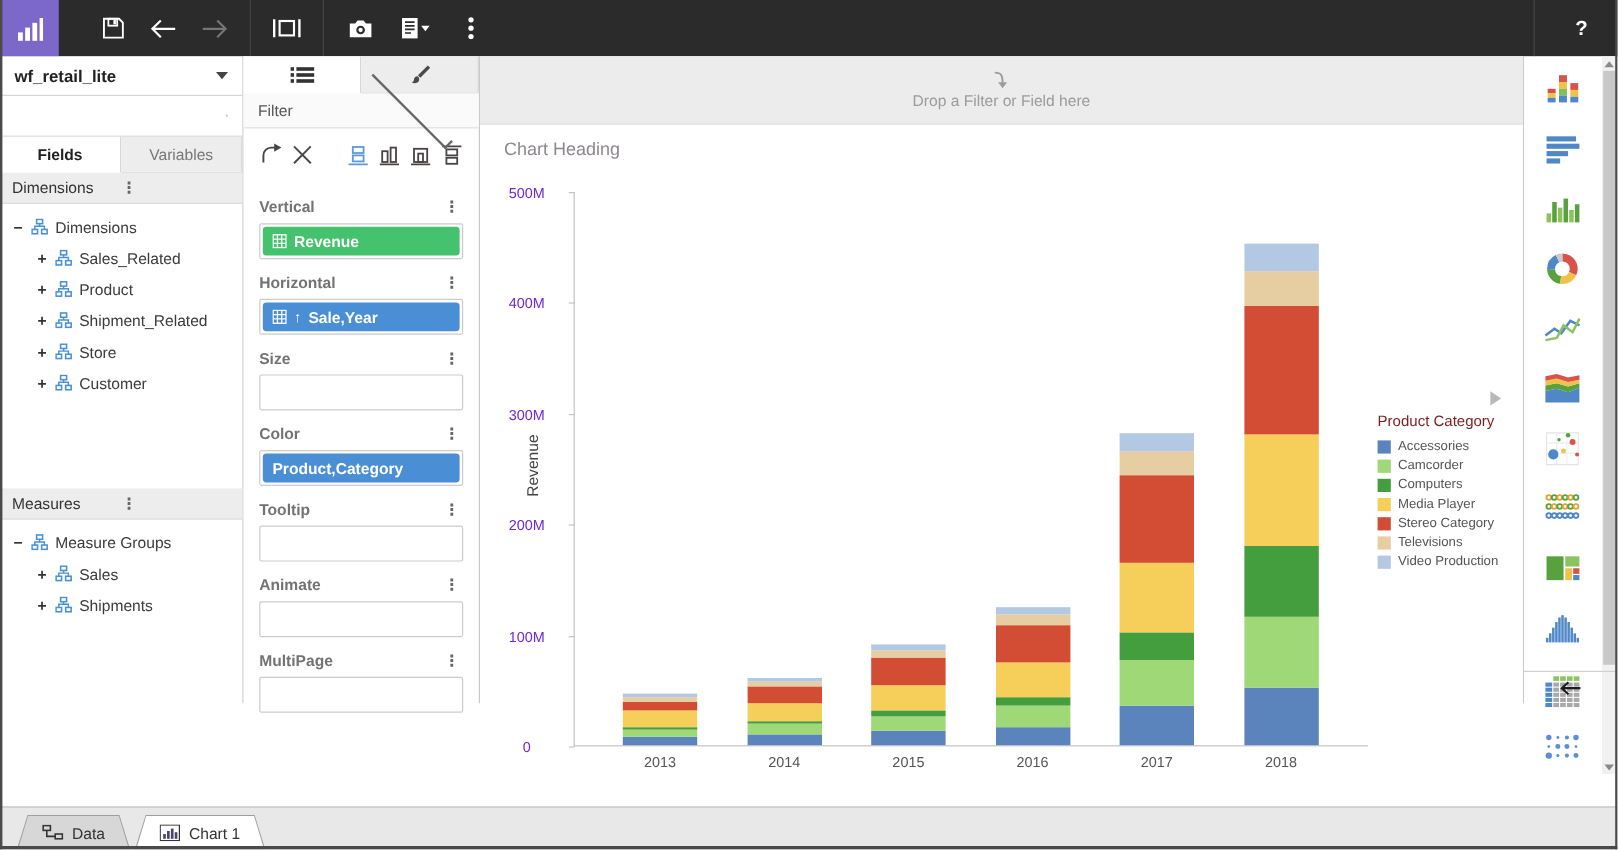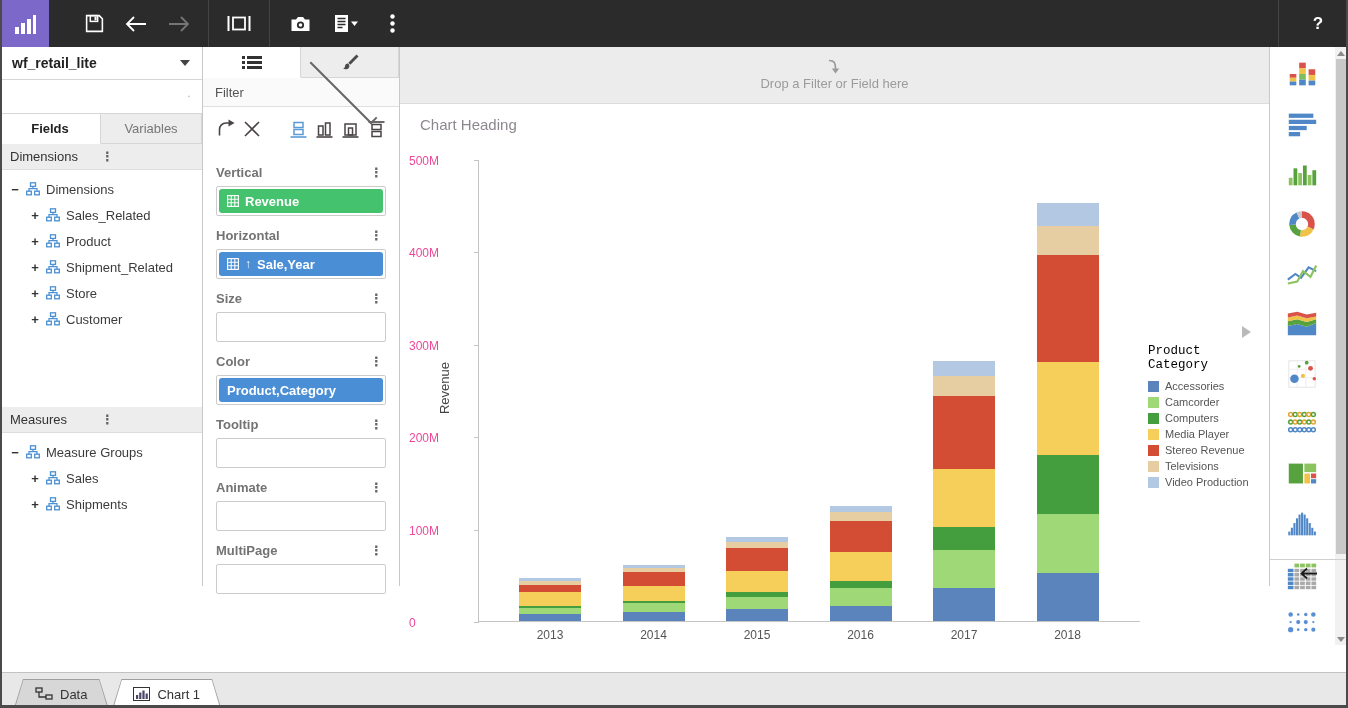--- a/index.html
+++ b/index.html
@@ -57,28 +57,28 @@
   .well-box { margin-top:6px; border:1px solid #ccc; border-radius:2px; min-height:30px; padding:2px; background:#fff; }
   .pill { height:24px; border-radius:3px; display:flex; align-items:center; padding:0 8px; color:#fff; font-size:13px; font-weight:bold; gap:6px; cursor:grab; }
   .pill .sort { font-size:12px; font-weight:normal; }
 
   
   .filter-bar { height:57px; background:#ececec; border-bottom:1px solid #dcdcdc; display:flex; flex-direction:column; align-items:center; justify-content:center; gap:2px; }
   .filter-bar .txt { color:#9b9b9b; font-size:13px; }
   .canvas { position:relative; height:567px; background:#fff; }
   .chart-heading { position:absolute; left:20px; top:12px; font-size:15px; color:#8f8790; }
   .plot { position:absolute; left:78px; top:56px; width:662px; height:462px; border-left:1px solid #c4c4c4; border-bottom:1px solid #c4c4c4; }
-  .ytick { position:absolute; right:calc(100% + 10px); width:60px; text-align:left; font-size:12px; color:#ec4899; transform:translateY(-6px); }
+  .ytick { position:absolute; right:calc(100% + 10px); width:60px; text-align:center; font-size:12px; color:#6d28d9; transform:translateY(-6px); }
   .ytickmark { position:absolute; left:-5px; width:5px; height:1px; background:#c4c4c4; }
   .xtick { position:absolute; top:calc(100% + 7px); width:80px; margin-left:-40px; text-align:center; font-size:12px; color:#555; }
   .bar-seg { position:absolute; width:62px; }
   .ylabel { position:absolute; left:18px; top:50%; transform:translateY(-50%) rotate(-90deg); transform-origin:center; font-size:13px; color:#444; }
   .xlabel { position:absolute; left:78px; width:662px; top:540px; text-align:center; font-size:13px; color:#444; }
   .legend { position:absolute; left:748px; top:240px; width:118px; }
-  .legend-title { font-size:12.5px; color:#000000; margin-bottom:6px;font-family:Liberation Mono, monospace; }
+  .legend-title { font-size:12.5px; color:#7f1d1d; margin-bottom:6px; }
   .legend-item { display:flex; align-items:center; gap:6px; height:16px; cursor:pointer; }
   .legend-item .sw { width:11px; height:11px; flex:0 0 11px; }
   .legend-item .lt { font-size:11px; color:#555; white-space:nowrap; }
   .legend-expander { position:absolute; left:842px; top:222px; width:0; height:0; border-top:6px solid transparent; border-bottom:6px solid transparent; border-left:9px solid #b9b9b9; cursor:pointer; }
 
   
   .rail-items { position:absolute; left:0; top:2px; width:64px; }
   .rail-item { height:50px; display:flex; align-items:center; justify-content:center; cursor:pointer; }
   .rail-scroll { position:absolute; right:0; top:0; width:12px; height:598px; background:#f1f1f1; }
   .rail-thumb { position:absolute; left:1px; top:12px; width:10px; height:495px; background:#c8c8c8; cursor:pointer; }
@@ -516,21 +516,21 @@
               <div class="legend-item">
                 <span class="sw" style="background: rgb(69, 158, 61);"></span>
                 <span class="lt">Computers</span>
               </div>
               <div class="legend-item">
                 <span class="sw" style="background: rgb(246, 207, 90);"></span>
                 <span class="lt">Media Player</span>
               </div>
               <div class="legend-item">
                 <span class="sw" style="background: rgb(210, 77, 51);"></span>
-                <span class="lt">Stereo Revenue</span>
+                <span class="lt">Stereo Category</span>
               </div>
               <div class="legend-item">
                 <span class="sw" style="background: rgb(231, 205, 162);"></span>
                 <span class="lt">Televisions</span>
               </div>
               <div class="legend-item">
                 <span class="sw" style="background: rgb(179, 200, 226);"></span>
                 <span class="lt">Video Production</span>
               </div>
             </div>

